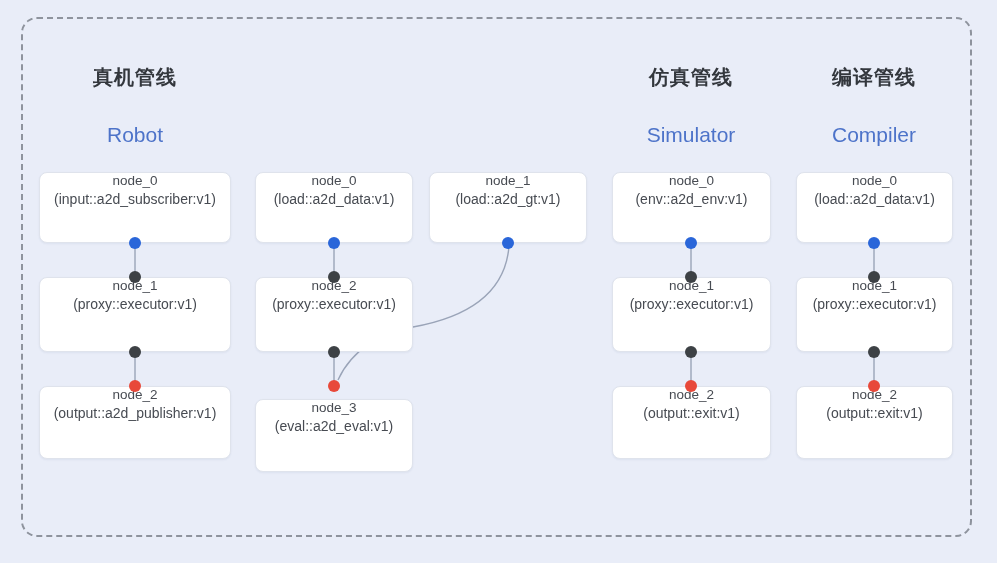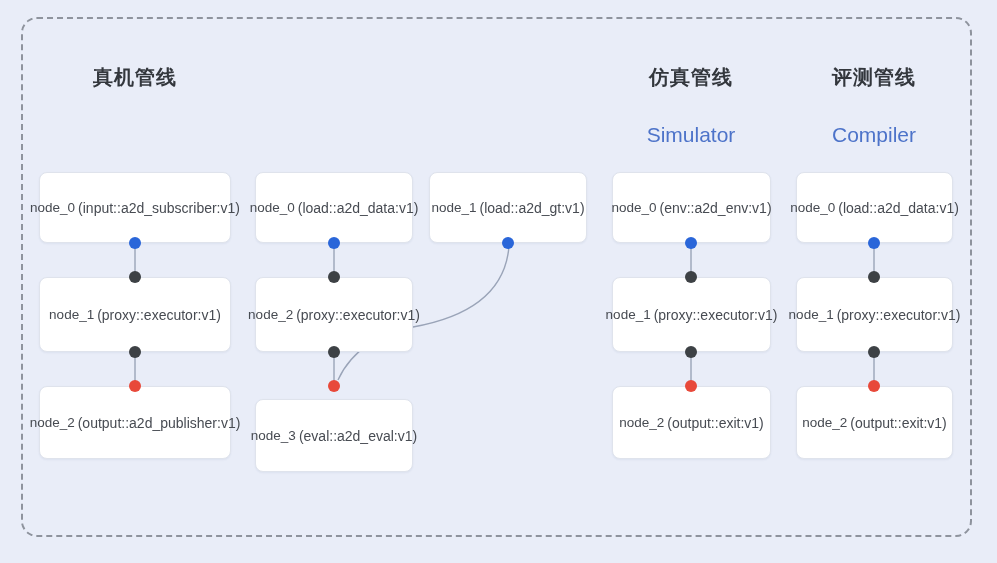--- a/index.html
+++ b/index.html
@@ -37,21 +37,21 @@
   .title-en{
     position:absolute;width:200px;text-align:center;top:123px;
     font-size:21px;font-weight:400;color:var(--title-en);z-index:2;
   }
   .node-box{
     position:absolute;box-sizing:border-box;
     background:var(--box-bg);
     border:1px solid var(--box-border);
     border-radius:8px;
     box-shadow:0 1px 2px rgba(70,90,140,0.08);
-    display:flex;flex-direction:row;align-items:center;justify-content:center;
+    display:flex;flex-direction:column;align-items:center;justify-content:flex-start;
     gap:3px;z-index:2;
   }
   .node-name{font-size:13.5px;color:var(--node-text);}
   .node-detail{font-size:14px;color:var(--node-text);}
   .dot{
     position:absolute;width:12px;height:12px;border-radius:50%;
     z-index:3;
   }
 </style>
 </head>
@@ -69,23 +69,24 @@
       <line x1="334" y1="352" x2="334" y2="386"></line>
       <path d="M 509 246 C 506 285, 480 315, 413 327 C 384 331, 352 349, 338 380"></path>
       <line x1="691" y1="243" x2="691" y2="277"></line>
       <line x1="691" y1="352" x2="691" y2="386"></line>
       <line x1="874" y1="243" x2="874" y2="277"></line>
       <line x1="874" y1="352" x2="874" y2="386"></line>
     </g>
   </svg>
 
   <div class="title-cn" style="left:35px">真机管线</div>
+  <div class="title-en" style="left:35px">Robot</div>
   <div class="title-cn" style="left:591px">仿真管线</div>
   <div class="title-en" style="left:591px">Simulator</div>
-  <div class="title-cn" style="left:774px">评测管线</div>
+  <div class="title-cn" style="left:774px">编译管线</div>
   <div class="title-en" style="left:774px">Compiler</div>
 
   <div class="node-box" style="left:39px;top:172px;width:192px;height:71px">
     <div class="node-name">node_0</div>
     <div class="node-detail">(input::a2d_subscriber:v1)</div>
   </div>
   <div class="node-box" style="left:39px;top:277px;width:192px;height:75px">
     <div class="node-name">node_1</div>
     <div class="node-detail">(proxy::executor:v1)</div>
   </div>

